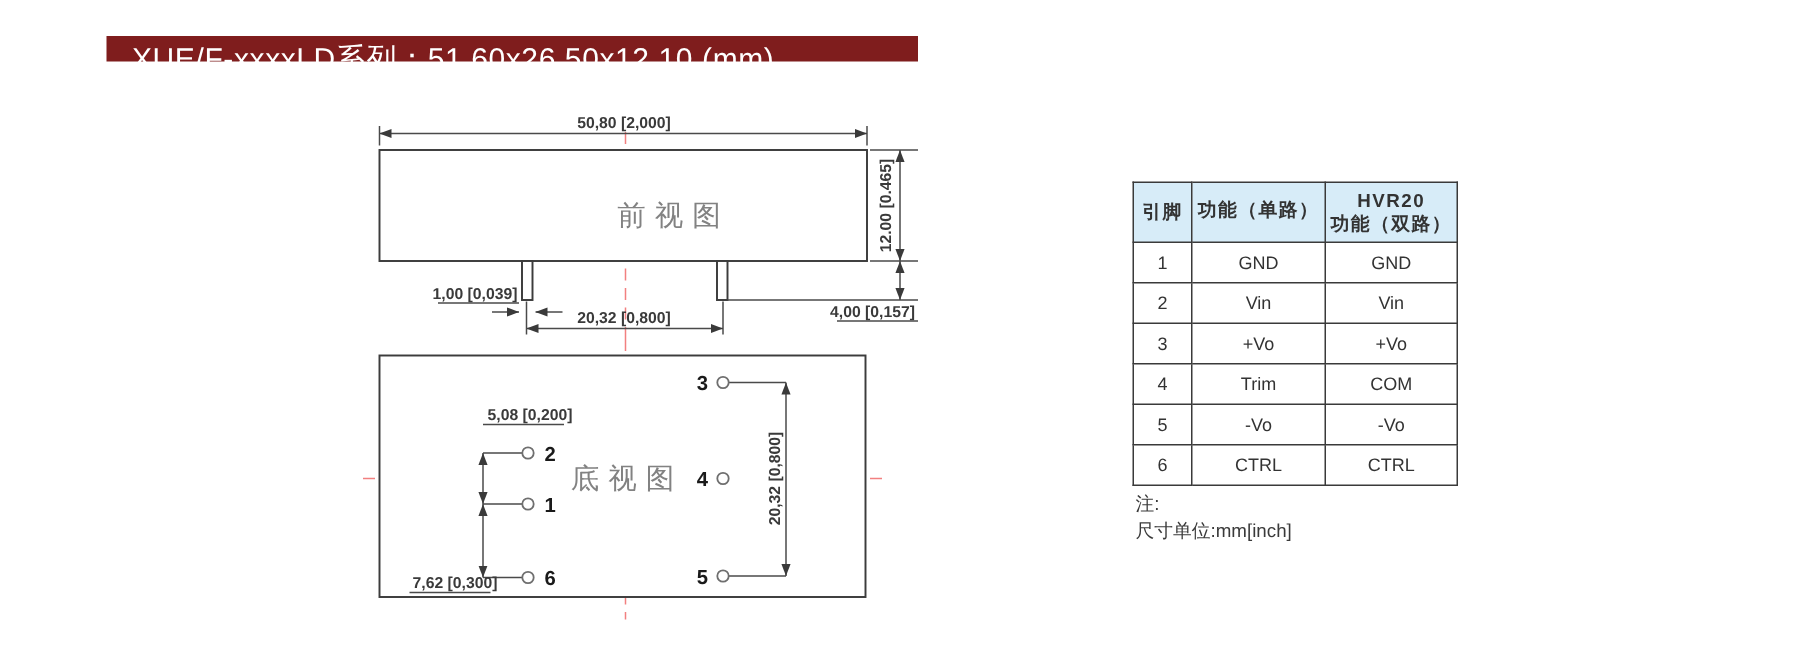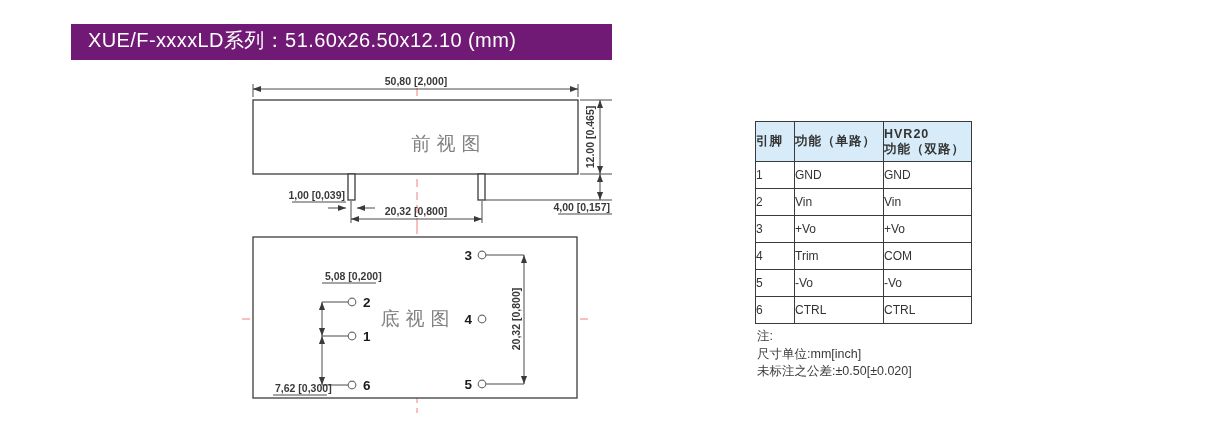--- a/index.html
+++ b/index.html
@@ -1,47 +1,47 @@
 <!DOCTYPE html>
 <html><head>
 <meta charset="utf-8">
 <style>
   html,body { margin:0; padding:0; }
   body {
     width:1212px; height:435px; position:relative; overflow:hidden;
     background:#ffffff; font-family:"Liberation Sans", sans-serif;
   }
   .banner {
-    position:absolute; left:71px; top:24px; width:541px; height:36px;
-    background:#701a75; color:#ffffff; font-size:20px; line-height:32px;
+    position:absolute; left:71px; top:24px; width:541px; height:17px;
+    background:#7f1d1d; color:#ffffff; font-size:20px; line-height:32px;
     padding-left:17px; box-sizing:border-box; letter-spacing:0.4px;
     white-space:nowrap;
   }
   svg.drawing { position:absolute; overflow:visible; }
   svg text { font-family:"Liberation Sans", sans-serif; }
   .dim  { font-size:10.5px; font-weight:bold; fill:#3A3A3A; }
   .viewlabel { font-family:"Liberation Serif", serif; font-size:19px;
                fill:#828282; letter-spacing:6px; }
   .pinnum { font-size:13.5px; font-weight:bold; fill:#1A1A1A; }
   .edge { stroke:#3C3C3C; stroke-width:1.3; fill:#ffffff; }
   .thin { stroke:#4A4A4A; stroke-width:1; fill:none; }
   .cl   { stroke:#F28080; stroke-width:1; stroke-dasharray:8 5; fill:none; }
   .pincircle { stroke:#6F6F6F; stroke-width:1.2; fill:#ffffff; }
 
   table.pin-table {
     position:absolute; left:755px; top:121px; border-collapse:collapse;
-    text-align:left; color:#333333; table-layout:fixed;
+    text-align:center; color:#333333; table-layout:fixed;
   }
   .pin-table th, .pin-table td { border:1.6px solid #3A3A3A; padding:0; }
   .pin-table th {
     background:#D7ECF8; font-size:12.5px; font-weight:600;
     height:39px; line-height:15px; letter-spacing:1px;
   }
   .pin-table td { height:26px; font-size:12px; }
-  .col-pin { width:38px; } .col-single { width:88px; } .col-dual { width:87px; }
+  .col-pin { width:38px; } .col-single { width:88px;font-family:Liberation Mono, monospace; } .col-dual { width:87px; }
 
   .notes { position:absolute; left:757px; top:328px; font-size:12.5px;
            color:#3A3A3A; line-height:17.5px; }
   .notes .indent { }
 </style>
 </head>
 <body>
 
 <div class="banner">
   <span>XUE/F-xxxxLD系列：51.60x26.50x12.10 (mm)</span>
@@ -194,14 +194,13 @@
       <td>6</td>
       <td>CTRL</td>
       <td>CTRL</td>
     </tr>
   </tbody>
 </table>
 
 <div class="notes">
   <div>注:</div>
   <div class="indent">尺寸单位:mm[inch]</div>
-  <div class="indent">未标注之公差:±0.50[±0.020]</div>
 </div>
 
 </body></html>

